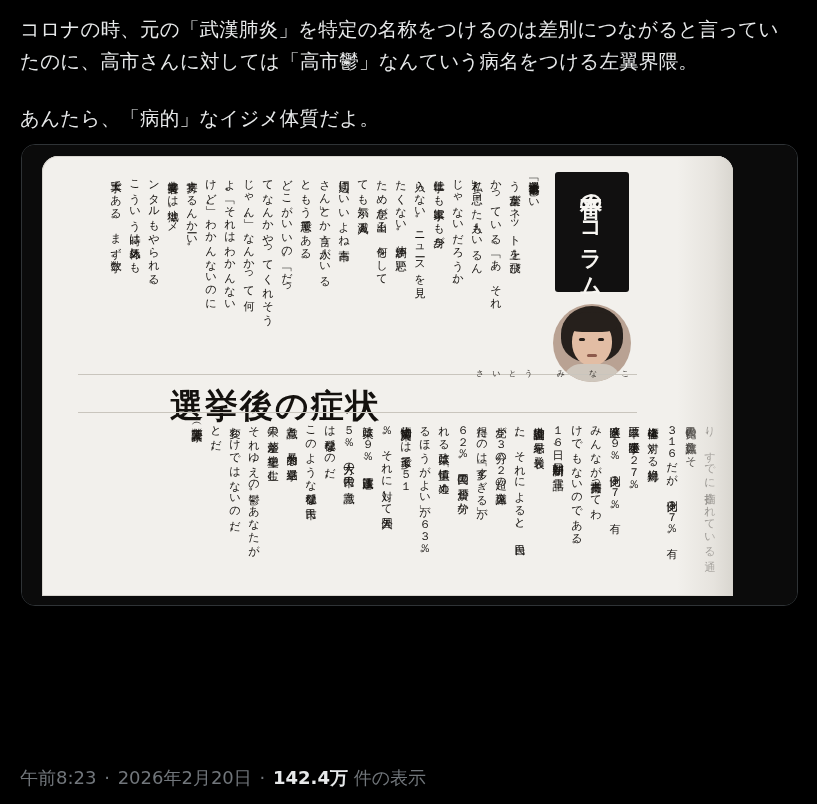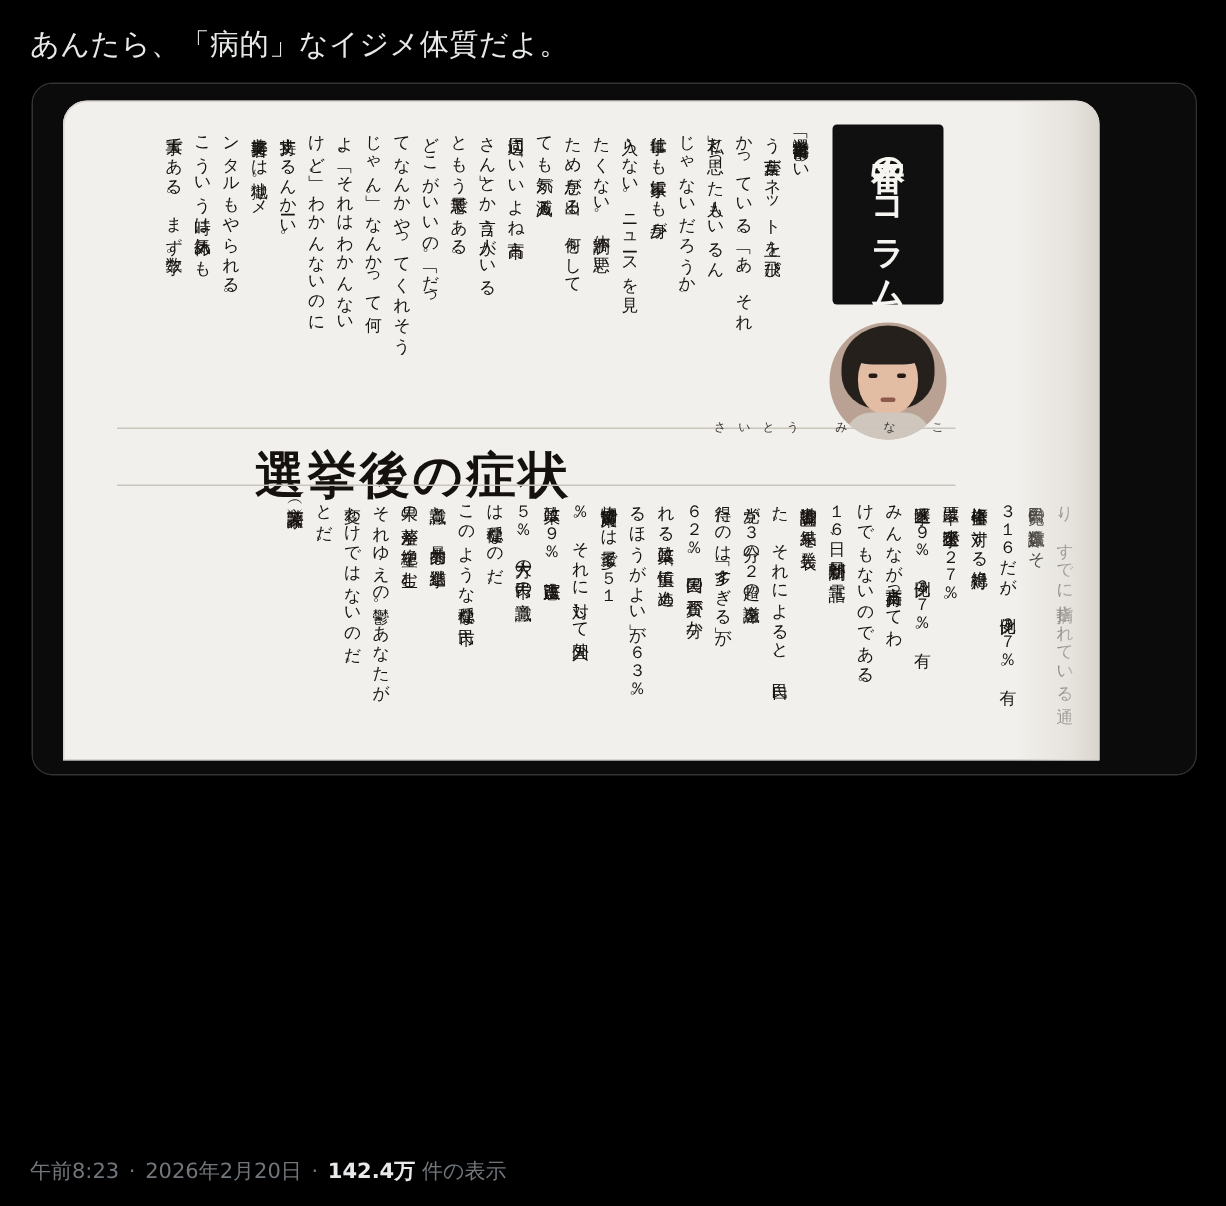--- a/index.html
+++ b/index.html
@@ -196,39 +196,40 @@
   }
   .divider-h {
     position: absolute;
     background: #c9c5bd;
     height: 1px;
   }
   .footer {
     position: absolute;
     left: 20px;
     bottom: 14px;
-    font-size: 14px;
+    font-size: 18px;
     color: #71767b;
     font-family: "DejaVu Sans", "Liberation Sans", sans-serif;
   }
   .footer .views-count {
     color: #e7e9ea;
     font-weight: bold;
   }
   .footer .sep {
     color: #71767b;
     padding: 0 2px;
   }
 </style>
 </head>
 <body>
 
 <div class="post">
 
   <div class="post-text">
+    <p class="para">コロナの時、元の「武漢肺炎」を特定の名称をつけるのは差別につながると言っていたのに、高市さんに対しては「高市鬱」なんていう病名をつける左翼界隈。</p>
     <p class="para">あんたら、「病的」なイジメ体質だよ。</p>
   </div>
 
   <div class="media-card">
     <div class="clipping">
       <div class="sheet">
 
         <div class="logo-box">
           <span class="vtext">本音のコラム</span>
         </div>

